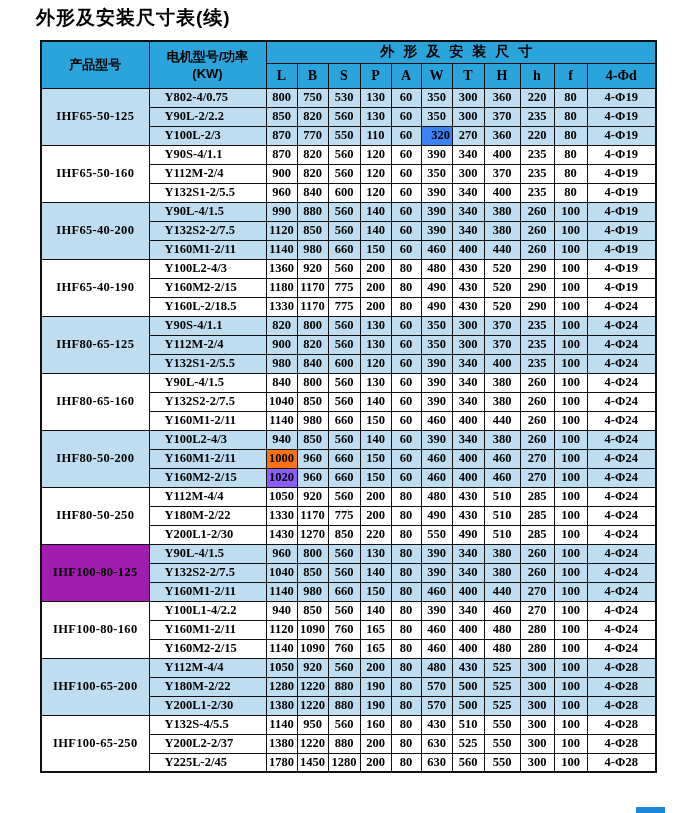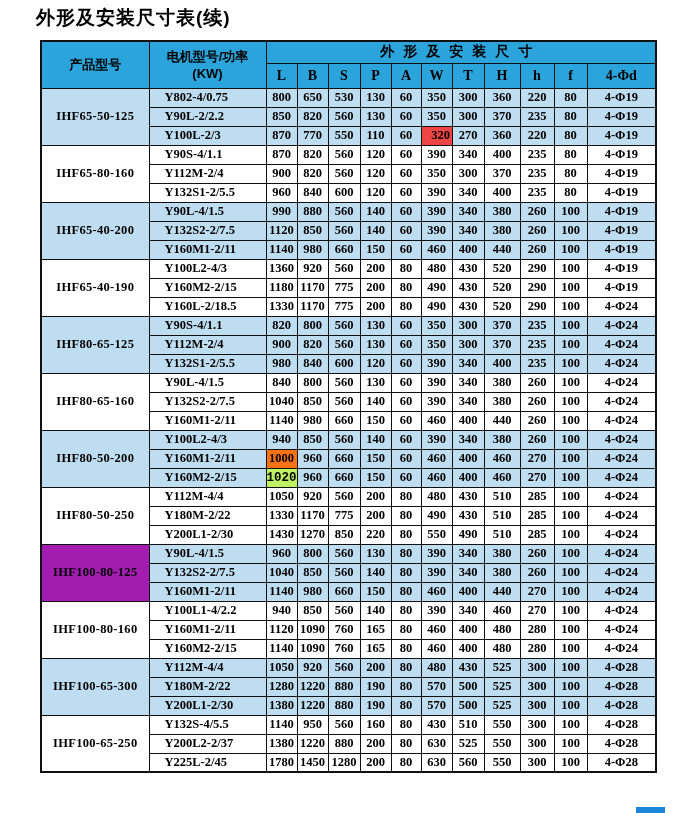--- a/index.html
+++ b/index.html
@@ -127,21 +127,21 @@
       <th class="dim-letter" style="background: rgb(43, 164, 220);">h</th>
       <th class="dim-letter" style="background: rgb(43, 164, 220);">f</th>
       <th class="dim-letter" style="background: rgb(43, 164, 220);">4-Φd</th>
     </tr>
   </thead>
   <tbody>
       <tr class="band-blue">
         <td rowspan="3" class="product" style="background: rgb(191, 221, 241);">IHF65-50-125</td>
         <td class="motor" style="background: rgb(191, 221, 241);">Y802-4/0.75</td>
         <td style="background: rgb(191, 221, 241);">800</td>
-        <td style="background: rgb(191, 221, 241);">650</td>
+        <td style="background: rgb(191, 221, 241);">750</td>
         <td style="background: rgb(191, 221, 241);">530</td>
         <td style="background: rgb(191, 221, 241);">130</td>
         <td style="background: rgb(191, 221, 241);">60</td>
         <td style="background: rgb(191, 221, 241);">350</td>
         <td style="background: rgb(191, 221, 241);">300</td>
         <td style="background: rgb(191, 221, 241);">360</td>
         <td style="background: rgb(191, 221, 241);">220</td>
         <td style="background: rgb(191, 221, 241);">80</td>
         <td style="background: rgb(191, 221, 241);">4-Φ19</td>
       </tr>
@@ -159,29 +159,29 @@
         <td style="background: rgb(191, 221, 241);">80</td>
         <td style="background: rgb(191, 221, 241);">4-Φ19</td>
       </tr>
       <tr class="band-blue">
         <td class="motor" style="background: rgb(191, 221, 241);">Y100L-2/3</td>
         <td style="background: rgb(191, 221, 241);">870</td>
         <td style="background: rgb(191, 221, 241);">770</td>
         <td style="background: rgb(191, 221, 241);">550</td>
         <td style="background: rgb(191, 221, 241);">110</td>
         <td style="background: rgb(191, 221, 241);">60</td>
-        <td style="background: #ef4444; padding-left: 8px;">320</td>
+        <td style="background: #3b82f6; padding-left: 8px;">320</td>
         <td style="background: rgb(191, 221, 241);">270</td>
         <td style="background: rgb(191, 221, 241);">360</td>
         <td style="background: rgb(191, 221, 241);">220</td>
         <td style="background: rgb(191, 221, 241);">80</td>
         <td style="background: rgb(191, 221, 241);">4-Φ19</td>
       </tr>
       <tr class="band-white">
-        <td rowspan="3" class="product">IHF65-80-160</td>
+        <td rowspan="3" class="product">IHF65-50-160</td>
         <td class="motor">Y90S-4/1.1</td>
         <td>870</td>
         <td>820</td>
         <td>560</td>
         <td>120</td>
         <td>60</td>
         <td>390</td>
         <td>340</td>
         <td>400</td>
         <td>235</td>
@@ -412,21 +412,21 @@
         <td style="background: rgb(191, 221, 241);">60</td>
         <td style="background: rgb(191, 221, 241);">460</td>
         <td style="background: rgb(191, 221, 241);">400</td>
         <td style="background: rgb(191, 221, 241);">460</td>
         <td style="background: rgb(191, 221, 241);">270</td>
         <td style="background: rgb(191, 221, 241);">100</td>
         <td style="background: rgb(191, 221, 241);">4-Φ24</td>
       </tr>
       <tr class="band-blue">
         <td class="motor" style="background: rgb(191, 221, 241);">Y160M2-2/15</td>
-        <td style="background: #bef264; font-family: Liberation Mono, monospace;">1020</td>
+        <td style="background: #8b5cf6;">1020</td>
         <td style="background: rgb(191, 221, 241);">960</td>
         <td style="background: rgb(191, 221, 241);">660</td>
         <td style="background: rgb(191, 221, 241);">150</td>
         <td style="background: rgb(191, 221, 241);">60</td>
         <td style="background: rgb(191, 221, 241);">460</td>
         <td style="background: rgb(191, 221, 241);">400</td>
         <td style="background: rgb(191, 221, 241);">460</td>
         <td style="background: rgb(191, 221, 241);">270</td>
         <td style="background: rgb(191, 221, 241);">100</td>
         <td style="background: rgb(191, 221, 241);">4-Φ24</td>
@@ -554,21 +554,21 @@
         <td>165</td>
         <td>80</td>
         <td>460</td>
         <td>400</td>
         <td>480</td>
         <td>280</td>
         <td>100</td>
         <td>4-Φ24</td>
       </tr>
       <tr class="band-blue">
-        <td rowspan="3" class="product" style="background: rgb(191, 221, 241);">IHF100-65-300</td>
+        <td rowspan="3" class="product" style="background: rgb(191, 221, 241);">IHF100-65-200</td>
         <td class="motor" style="background: rgb(191, 221, 241);">Y112M-4/4</td>
         <td style="background: rgb(191, 221, 241);">1050</td>
         <td style="background: rgb(191, 221, 241);">920</td>
         <td style="background: rgb(191, 221, 241);">560</td>
         <td style="background: rgb(191, 221, 241);">200</td>
         <td style="background: rgb(191, 221, 241);">80</td>
         <td style="background: rgb(191, 221, 241);">480</td>
         <td style="background: rgb(191, 221, 241);">430</td>
         <td style="background: rgb(191, 221, 241);">525</td>
         <td style="background: rgb(191, 221, 241);">300</td>

